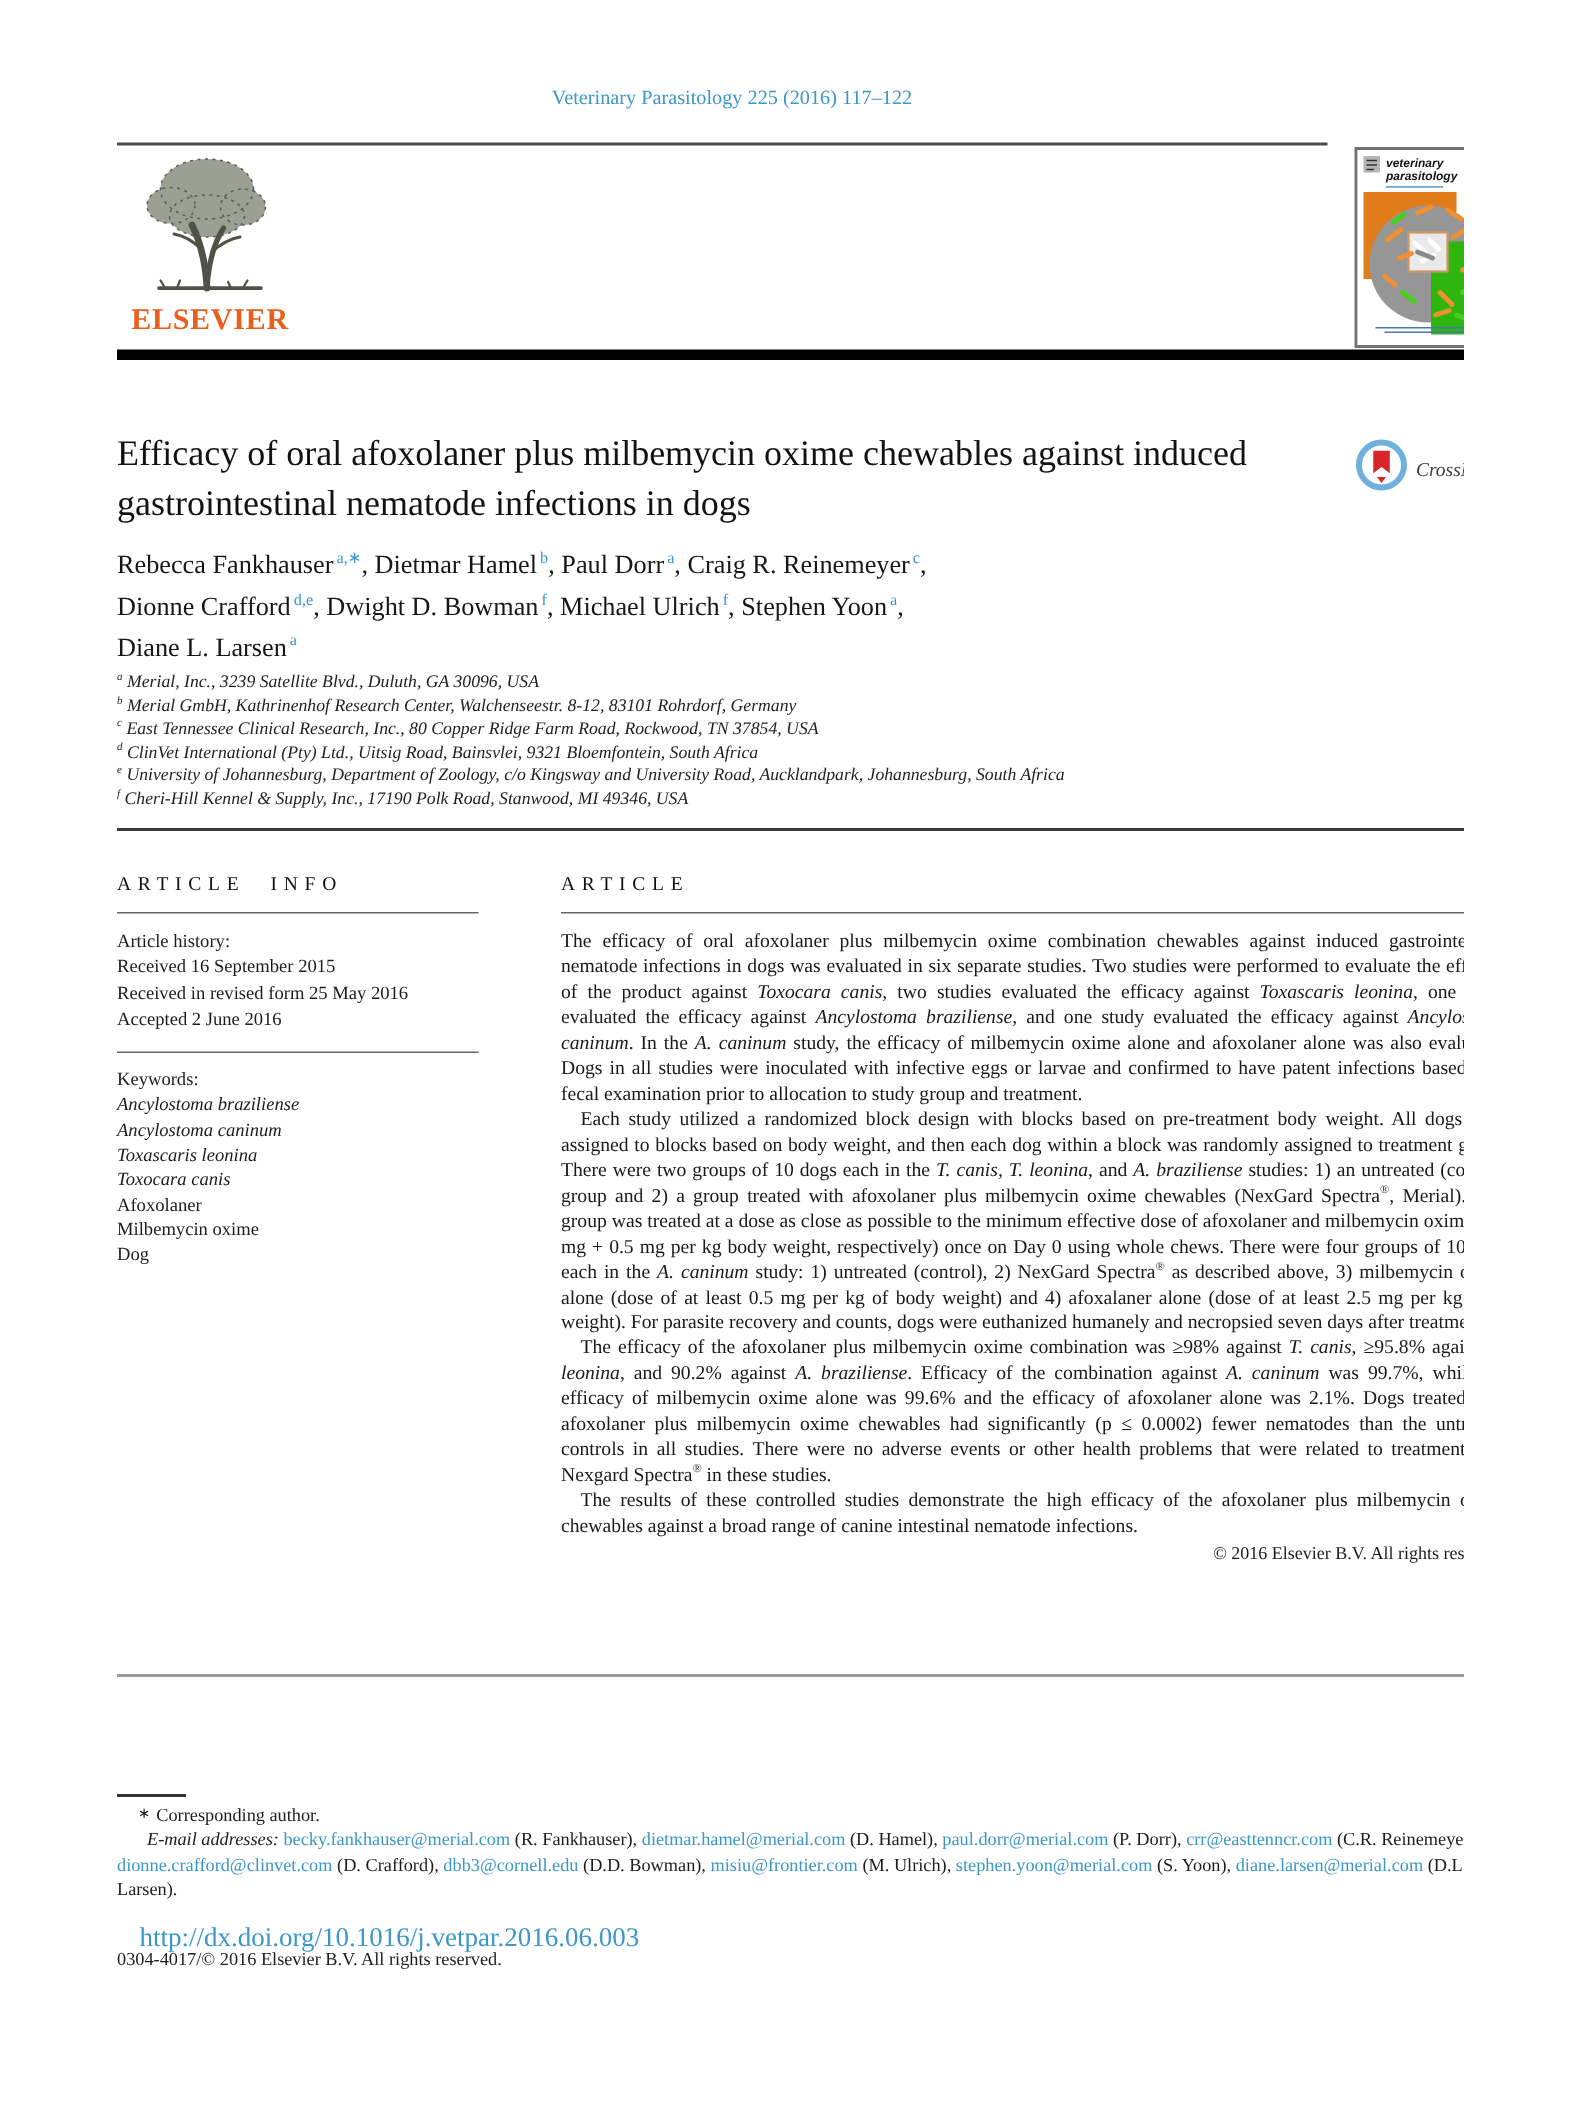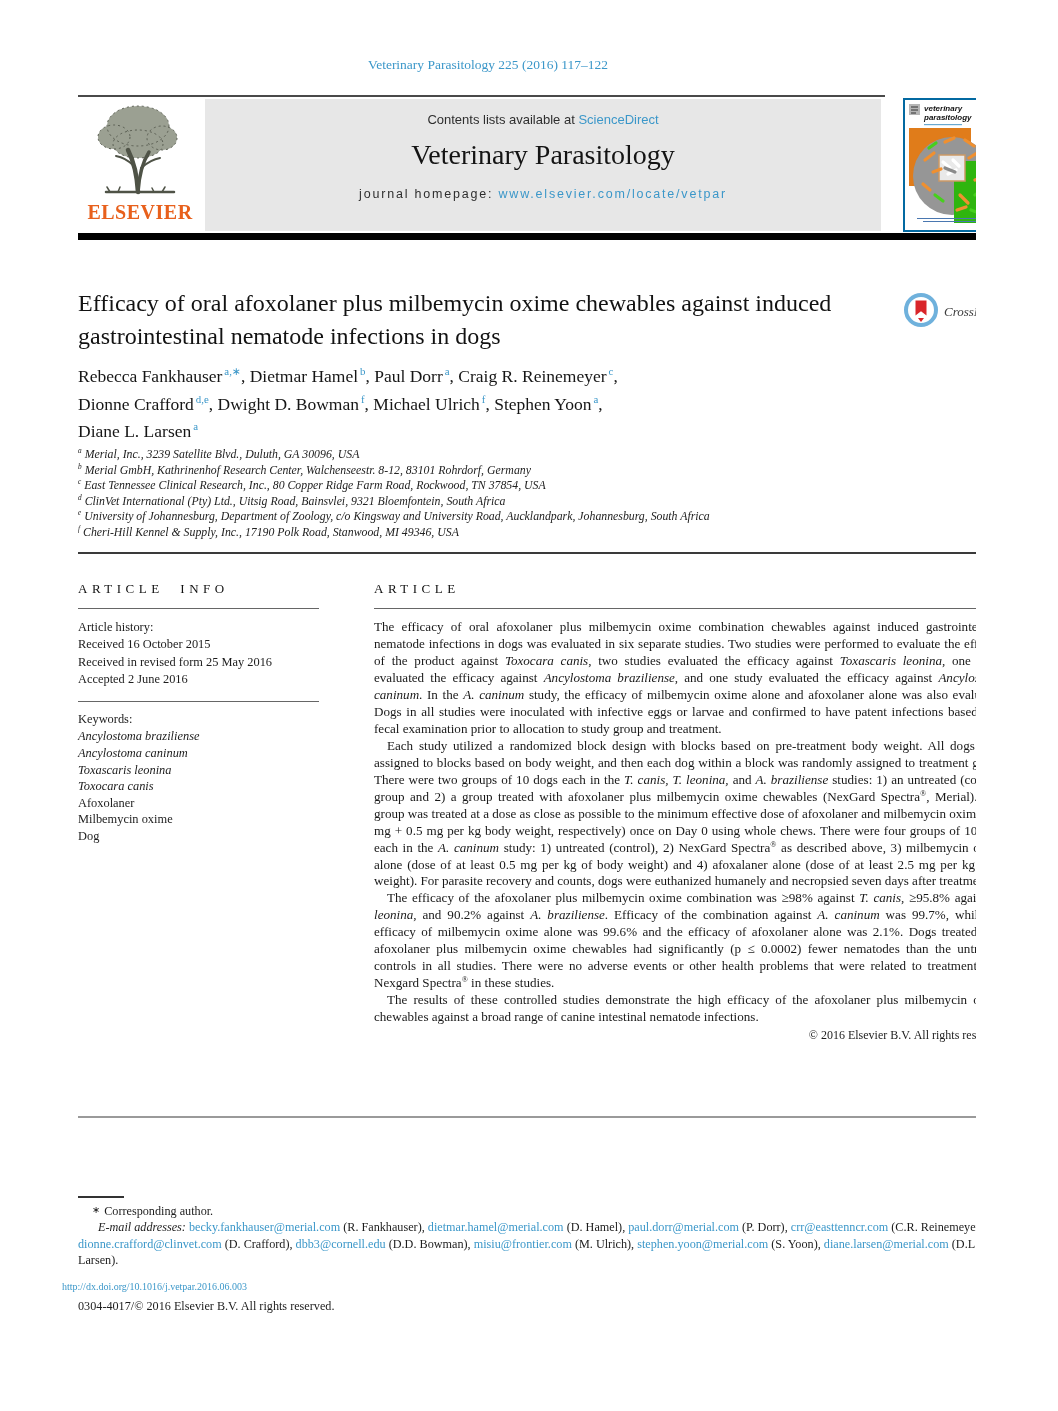--- a/index.html
+++ b/index.html
@@ -15,21 +15,21 @@
   .top-rule{position:absolute;top:95px;left:78px;width:807px;height:1.5px;background:#4a4a4a;}
   .band{position:absolute;top:99px;left:205px;width:676px;height:132px;background:#e7e7e7;}
   .contents-line{margin-top:13px;text-align:center;font-family:"Liberation Sans",sans-serif;
                  font-size:13px;color:#2e2e2e;}
   .journal-title{margin-top:12px;text-align:center;font-size:28px;color:#141414;}
   .homepage-line{margin-top:16px;text-align:center;font-family:"Liberation Sans",sans-serif;
                  font-size:12.5px;letter-spacing:1.8px;color:#2e2e2e;}
   .elsevier-logo{position:absolute;top:100px;left:80px;width:120px;text-align:center;}
   .elsevier-word{font-size:20px;font-weight:600;color:#E8601C;letter-spacing:.5px;margin-top:1px;}
   .cover-thumb{position:absolute;top:98px;left:903px;width:101px;height:134px;
-               border:2px solid #0369a1;background:#fff;box-sizing:border-box;}
+               border:2px solid #737373;background:#fff;box-sizing:border-box;}
   .thick-bar{position:absolute;top:233px;left:78px;width:927px;height:7px;background:#000;}
 
   
   .article-title{position:absolute;top:287px;left:78px;width:814px;
                  font-size:24px;line-height:32.5px;color:#121212;}
   .crossmark{position:absolute;top:292px;left:903px;width:112px;display:flex;
              align-items:center;gap:5px;}
   .crossmark-label{font-size:13px;color:#3d3d3d;font-style:italic;}
   .authors{position:absolute;top:363px;left:78px;width:790px;font-size:17.5px;
            line-height:27.5px;color:#161616;}
@@ -59,21 +59,21 @@
 
   .bottom-rule{position:absolute;top:1116px;left:78px;width:927px;height:2px;background:#9a9a9a;}
 
   
   .footnote-rule{position:absolute;top:1196px;left:78px;width:46px;height:1.5px;background:#333;}
   .footnote{position:absolute;top:1202px;left:78px;width:928px;font-size:12.2px;
             line-height:16.4px;color:#1c1c1c;}
   .corr{text-indent:14px;margin:0;}
   .star{font-size:80%;vertical-align:2px;margin-right:4px;}
   .emails{text-indent:20px;margin:0;}
-  .doi-line{position:absolute;top:1281px;left:62px;font-size:10px;}
+  .doi-line{position:absolute;top:1281px;left:93px;font-size:18px;}
   .issn-line{position:absolute;top:1299px;left:78px;font-size:12.2px;color:#1c1c1c;}
 </style>
 </head>
 <body>
 
 <div class="page">
 
   <div class="citation">Veterinary Parasitology 225 (2016) 117–122</div>
   <div class="top-rule"></div>
 
@@ -98,29 +98,20 @@
           <path d="M46,66 C40,60 34,57 28,56" stroke-width="2"></path>
           <path d="M53,68 C60,62 66,59 72,58" stroke-width="2"></path>
           <path d="M18,92 L86,92" stroke-width="2.5"></path>
           <path d="M22,92 l-3,-5 M30,92 l2,-5 M74,92 l3,-5 M66,92 l-2,-4" stroke-width="1.5"></path>
         </g>
       </svg>
     </span>
     <div class="elsevier-word">ELSEVIER</div>
   </div>
 
-  <div class="band">
-    <div class="contents-line">
-      <span>Contents lists available at </span><span class="link">ScienceDirect</span>
-    </div>
-    <div class="journal-title">Veterinary Parasitology</div>
-    <div class="homepage-line">
-      <span>journal homepage: </span><span class="link">www.elsevier.com/locate/vetpar</span>
-    </div>
-  </div>
 
   <div class="cover-thumb">
     <svg width="97" height="130" viewBox="0 0 97 130">
       <rect x="0" y="0" width="97" height="130" fill="#ffffff"></rect>
       <rect x="4" y="4" width="11" height="11" fill="#b5b5b5"></rect>
       <path d="M6,7 h7 M6,10 h7 M6,13 h5" stroke="#333" stroke-width="1"></path>
       <text x="19" y="11" font-family="Liberation Sans,sans-serif" font-size="8" font-weight="bold" font-style="italic" fill="#111">veterinary</text>
       <text x="19" y="20" font-family="Liberation Sans,sans-serif" font-size="8" font-weight="bold" font-style="italic" fill="#111">parasitology</text>
       <rect x="19" y="24" width="38" height="1.2" fill="#6aa9d0"></rect>
       <rect x="4" y="28" width="62" height="58" fill="#E07C1A"></rect>
@@ -184,21 +175,21 @@
       <div class="affil"><sup>f</sup>Cheri-Hill Kennel &amp; Supply, Inc., 17190 Polk Road, Stanwood, MI 49346, USA</div>
     </div>
 
   <div class="section-rule"></div>
 
   <div class="left-col">
     <div class="col-heading">ARTICLE INFO</div>
     <div class="col-rule"></div>
     <div class="info-label">Article history:</div>
     <div>
-        <div class="info-item">Received 16 October 2015</div>
+        <div class="info-item">Received 16 September 2015</div>
         <div class="info-item">Received in revised form 25 May 2016</div>
         <div class="info-item">Accepted 2 June 2016</div>
       </div>
     <div class="kw-rule"></div>
     <div class="info-label">Keywords:</div>
     <div>
         <div class="kw it">Ancylostoma braziliense</div>
         <div class="kw it">Ancylostoma caninum</div>
         <div class="kw it">Toxascaris leonina</div>
         <div class="kw it">Toxocara canis</div>

